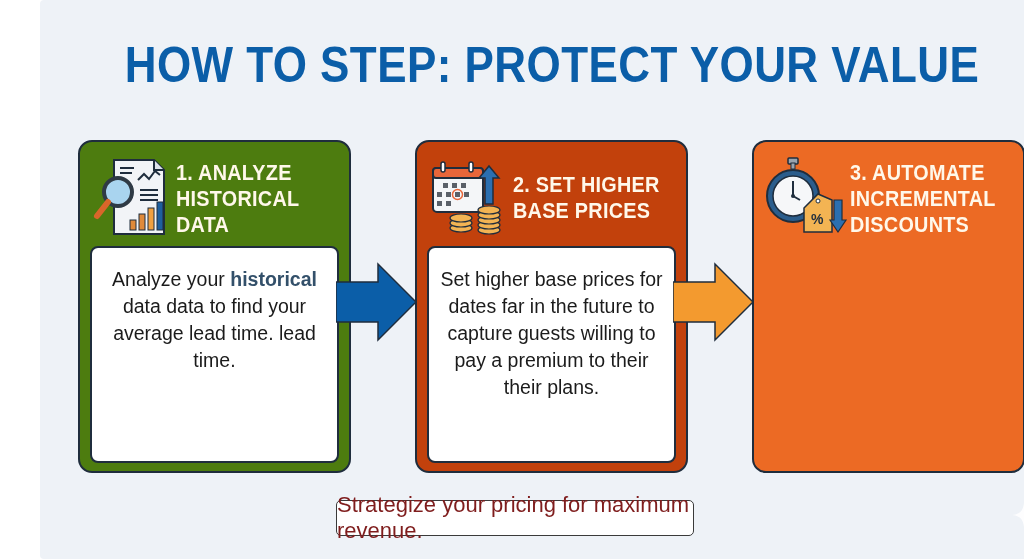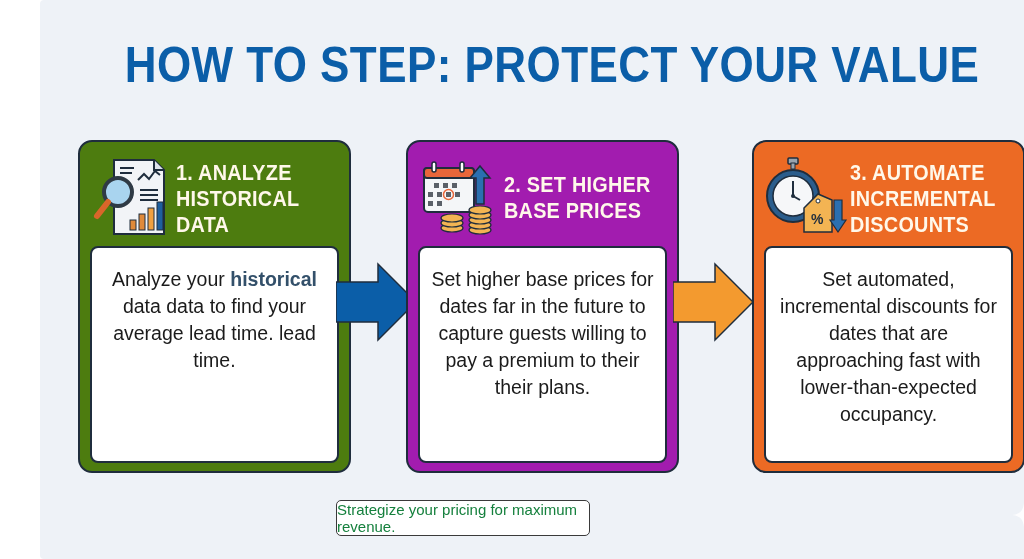--- a/index.html
+++ b/index.html
@@ -13,21 +13,21 @@
     position: absolute; left: 0; top: 36px; width: 1024px; text-align: center;
     color: #0b5ea8; font-weight: 700; font-size: 50px; letter-spacing: 0.5px;
     transform: scaleX(0.88); transform-origin: center;
     font-family: "Liberation Sans", sans-serif;
   }
   .card {
     position: absolute; top: 140px; width: 273px; height: 333px;
     border-radius: 14px; border: 2px solid #1f2d3d;
   }
   .card.c1 { left: 38px; background: #4d7c0f; }
-  .card.c2 { left: 366px; background: #a21caf; }
+  .card.c2 { left: 375px; background: #c2410c; }
   .card.c3 { left: 712px; background: #ec6a24; }
   .card-head { position: absolute; left: 10px; top: 10px; right: 10px; height: 90px; }
   .card-icon { position: absolute; left: 2px; top: 4px; width: 82px; height: 82px; }
   .card-heading {
     position: absolute; left: 86px; top: 8px; right: 0;
     color: #fff8ea; font-weight: 700; font-size: 22px; line-height: 26px;
     transform: scaleX(0.9); transform-origin: left top; letter-spacing: 0.3px;
   }
   .card.c2 .card-heading { top: 20px; }
   .card-body {
@@ -37,24 +37,24 @@
   }
   .card-text {
     margin-top: 18px; width: 230px; text-align: center;
     font-size: 19.5px; line-height: 27px; color: #1b1b1b;
   }
   .hl { color: #33506a; font-weight: 700; }
   .arrow { position: absolute; top: 262px; width: 80px; height: 80px; }
   .arrow.a1 { left: 296px; }
   .arrow.a2 { left: 633px; }
   .tagline {
-    position: absolute; left: 296px; top: 500px; width: 254px; height: 36px;
+    position: absolute; left: 296px; top: 500px; width: 358px; height: 36px;
     background: #ffffff; border: 1.5px solid #3a3a3a; border-radius: 5px;
     display: flex; align-items: center; justify-content: center;
-    font-size: 15px; color: #15803d;
+    font-size: 22px; color: #7f1d1d;
   }
   .sparkle { position: absolute; left: 972px; top: 503px; width: 24px; height: 24px; }
 </style>
 </head>
 <body>
 
 <div class="canvas">
 
   <div class="title">HOW TO STEP: PROTECT YOUR VALUE</div>
 
@@ -154,23 +154,20 @@
         <circle cx="52" cy="45" r="2" fill="#fff" stroke="#1f2d3d" stroke-width="1"></circle>
         <text x="45" y="68" font-size="14" font-weight="700" fill="#1f2d3d" font-family="Liberation Sans, sans-serif">%</text>
         <path d="M68 44 H76 V64 H80 L72 76 L64 64 H68 Z" fill="#2b6fb0" stroke="#1f2d3d" stroke-width="1.2"></path>
       </svg>
       <div class="card-heading">
         <div>3. AUTOMATE</div>
         <div>INCREMENTAL</div>
         <div>DISCOUNTS</div>
       </div>
     </div>
-    <div class="card-body">
-      <div class="card-text">Set automated, incremental discounts for dates that are approaching fast with lower-than-expected occupancy.</div>
-    </div>
   </div>
 
   <div class="tagline">Strategize your pricing for maximum revenue.</div>
 
   <svg class="sparkle" viewBox="0 0 24 24">
     <path d="M12 0 C13 8 16 11 24 12 C16 13 13 16 12 24 C11 16 8 13 0 12 C8 11 11 8 12 0 Z" fill="#ffffff" opacity="0.85"></path>
   </svg>
 </div>
 
 </body></html>

